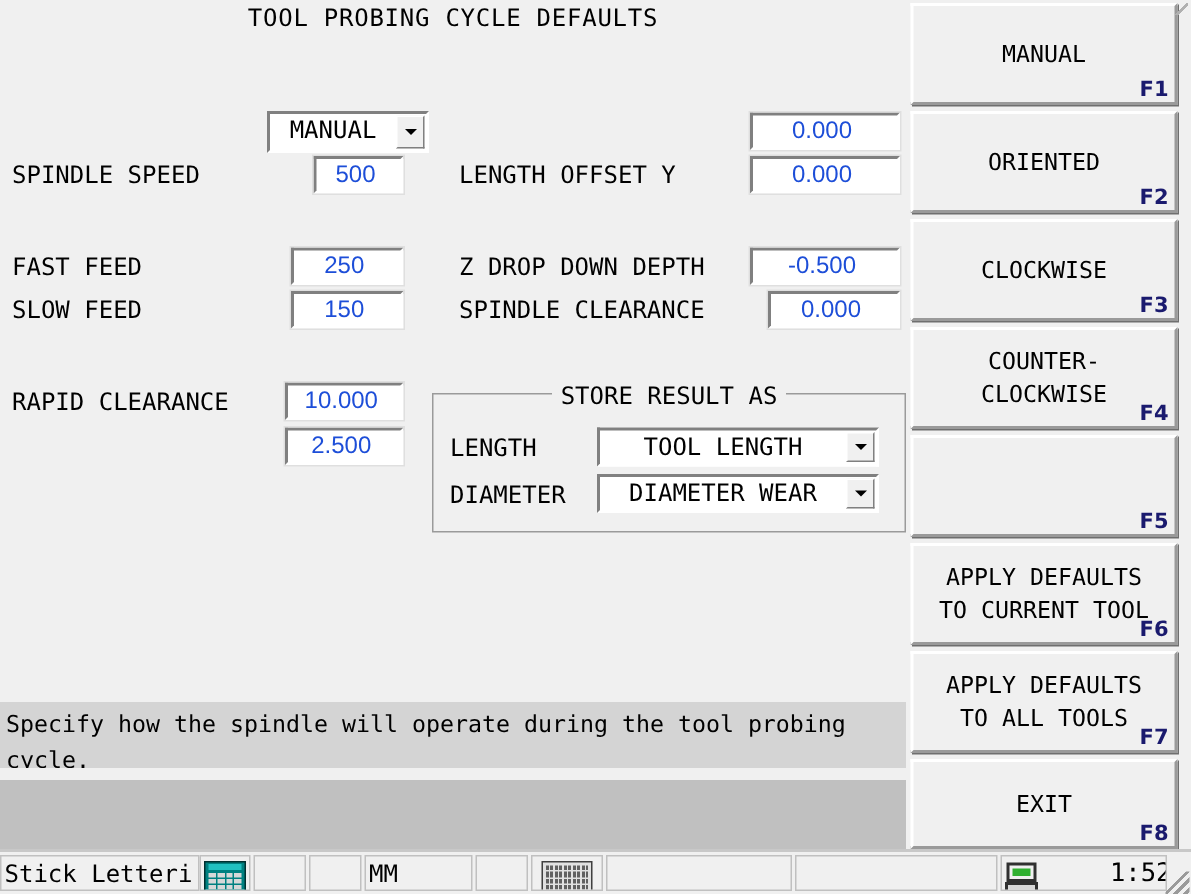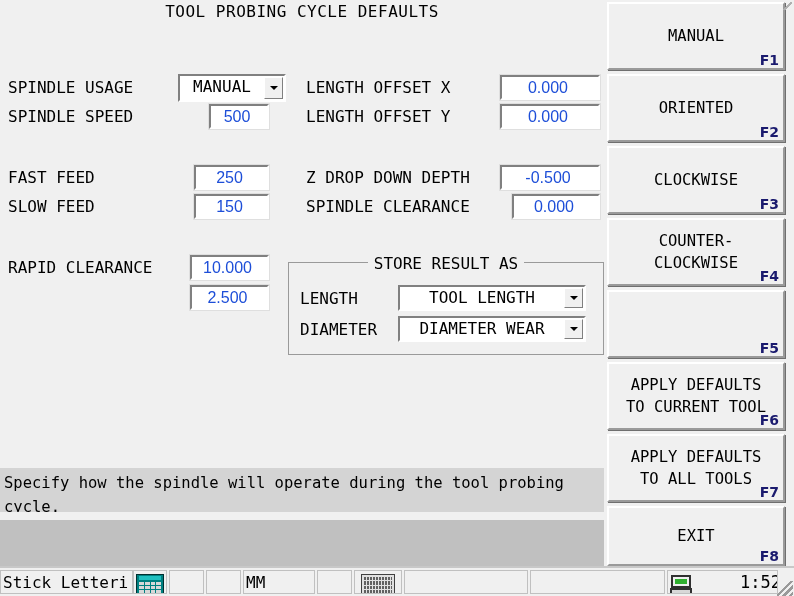--- a/index.html
+++ b/index.html
@@ -343,29 +343,27 @@
 </style>
 </head>
 <body>
 
 <div id="app">
 
   <div id="main-panel">
 
     <div id="page-title">TOOL PROBING CYCLE DEFAULTS</div>
 
-    <div class="field-label" style="left:8px; top:78px;">SPINDLE USAGE</div>
     <div class="combo" style="left:178px; top:74px; width:108px; height:28px;">
       <div class="combo-text">MANUAL</div>
       <div class="combo-btn">
           <span class="arrow"></span>
         </div>
     </div>
 
-    <div class="field-label" style="left:306px; top:78px;">LENGTH OFFSET X</div>
     <div class="textbox" style="left:500px; top:75px; width:100px; height:25px;">0.000</div>
 
     <div class="field-label" style="left:8px; top:107px;">SPINDLE SPEED</div>
     <div class="textbox" style="left:209px; top:104px; width:60px; height:25px;">500</div>
 
     <div class="field-label" style="left:306px; top:107px;">LENGTH OFFSET Y</div>
     <div class="textbox" style="left:500px; top:104px; width:100px; height:25px;">0.000</div>
 
     <div class="field-label" style="left:8px; top:168px;">FAST FEED</div>
     <div class="textbox" style="left:194px; top:165px; width:75px; height:25px;">250</div>

